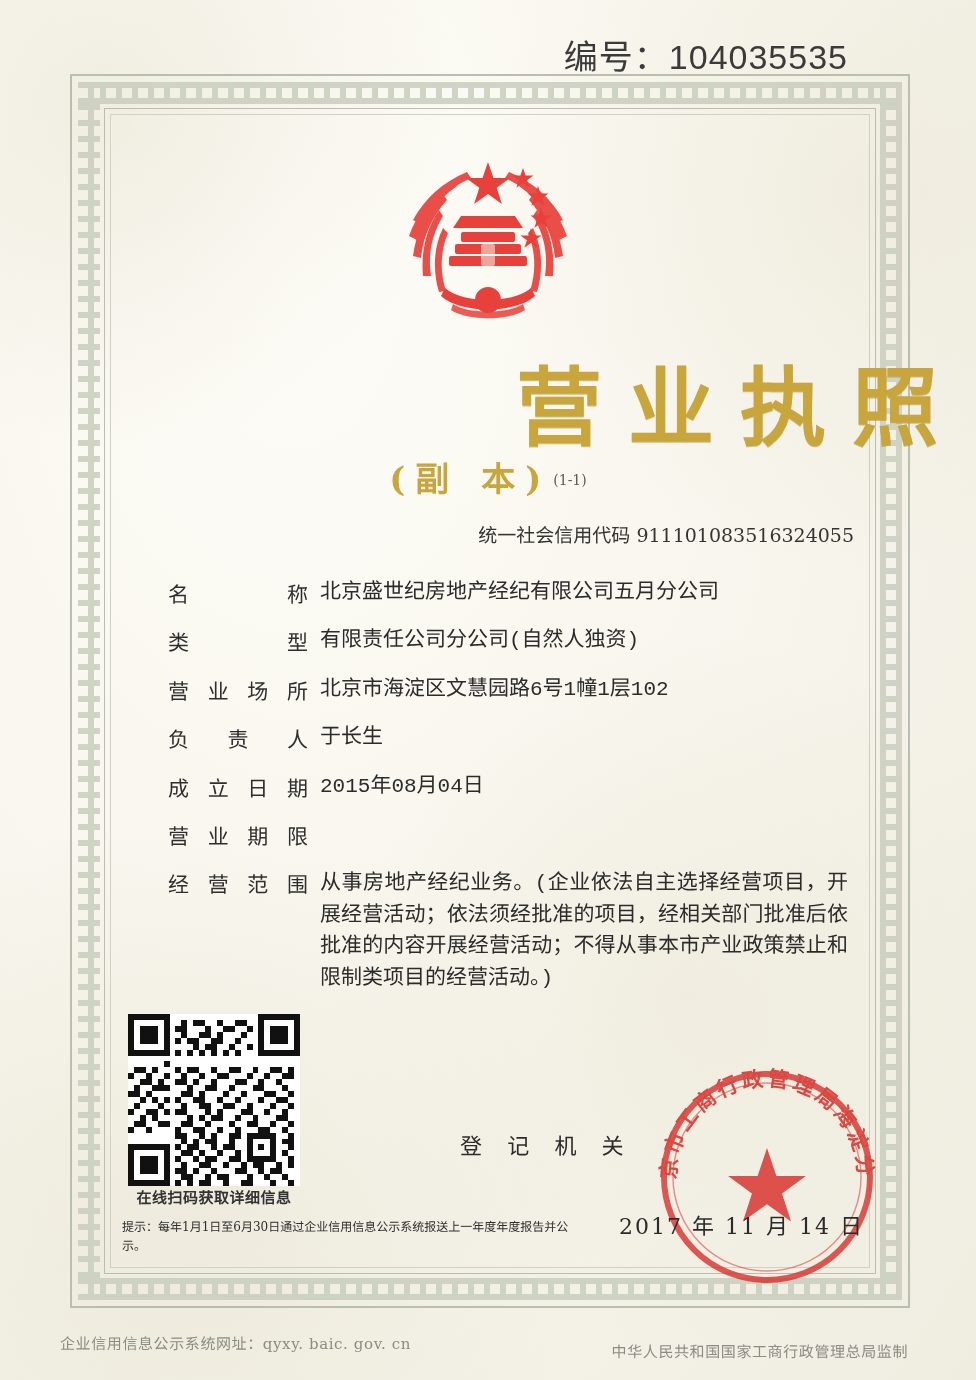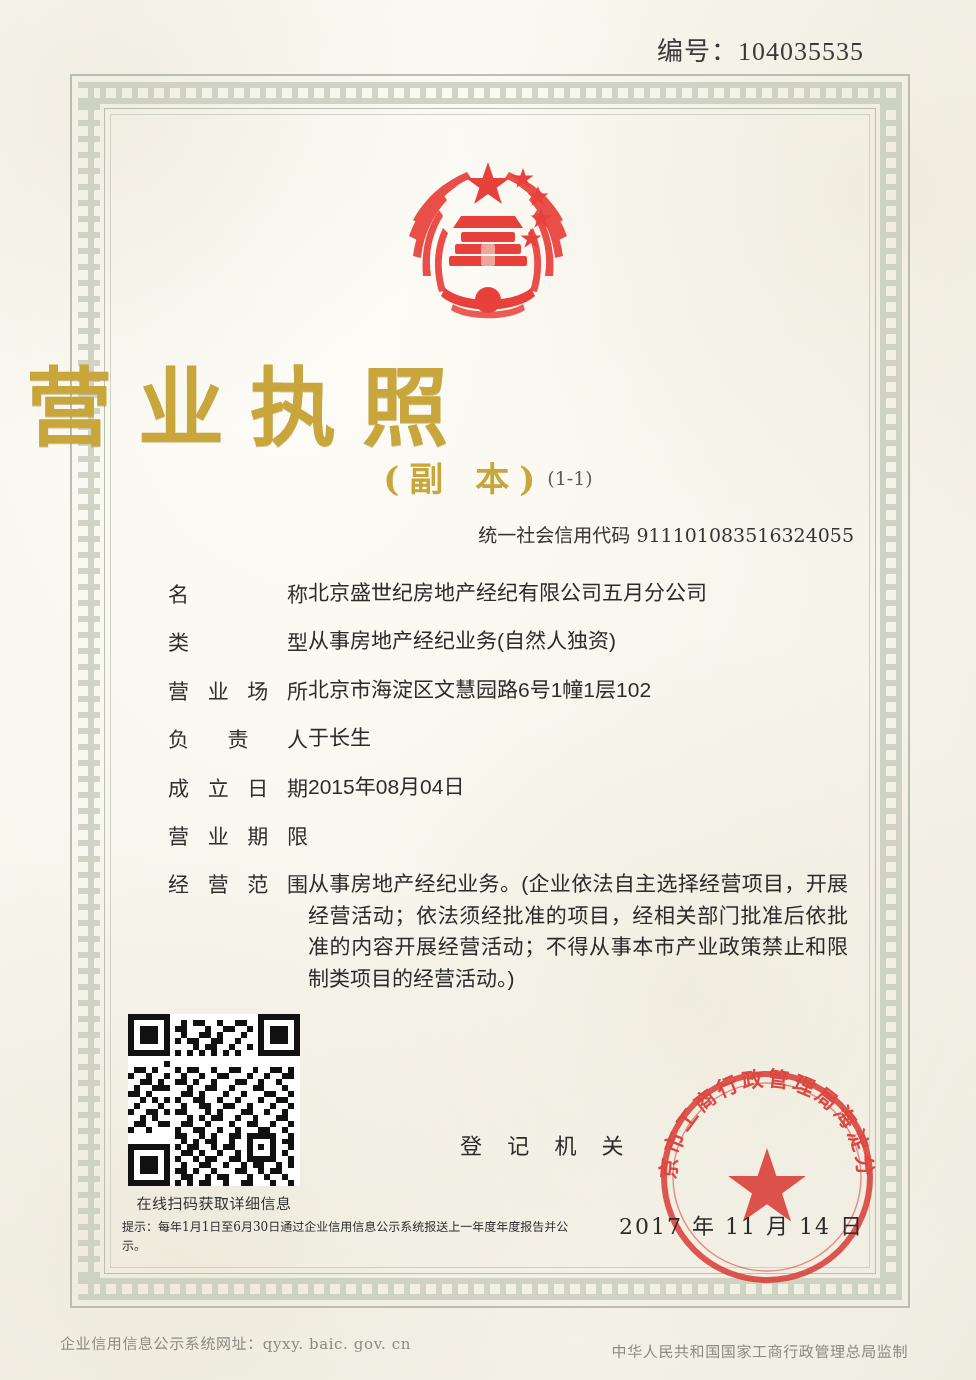--- a/index.html
+++ b/index.html
@@ -33,23 +33,23 @@
       radial-gradient(circle at 88% 14%, rgba(226,219,198,0.30) 0%, rgba(255,255,255,0) 26%),
       radial-gradient(circle at 70% 72%, rgba(228,222,202,0.32) 0%, rgba(255,255,255,0) 30%),
       radial-gradient(circle at 20% 88%, rgba(220,213,190,0.30) 0%, rgba(255,255,255,0) 28%);
     pointer-events: none;
   }
 
   
   .serial {
     position: absolute;
     top: 30px;
-    right: 112px;
-    font-family: Liberation Serif, serif;
-    font-size: 26px;
+    right: 128px;
+    font-family: Liberation Sans, sans-serif;
+    font-size: 34px;
     letter-spacing: 1px;
     color: #3a3a3a;
     white-space: nowrap;
   }
 
   
   .border-outer {
     position: absolute;
     left: 70px;
     top: 74px;
@@ -110,21 +110,21 @@
     width: 210px;
     height: 200px;
   }
 
   
   .title {
     position: absolute;
     left: 0;
     right: 12px;
     top: 338px;
-    text-align: left;
+    text-align: right;
     font-family: "DejaVu Serif", "Liberation Serif", serif;
     font-weight: bold;
     font-size: 86px;
     letter-spacing: 26px;
     text-indent: 26px;
     color: #c8a63c;
     text-shadow: 0 1px 0 rgba(160,125,30,.45);
   }
   .subtitle-wrap {
     position: absolute;
@@ -135,21 +135,21 @@
   }
   .subtitle {
     font-family: "DejaVu Serif", "Liberation Serif", serif;
     font-weight: bold;
     font-size: 34px;
     letter-spacing: 10px;
     color: #c8a63c;
   }
   .subtitle-sup {
     font-family: "DejaVu Serif", "Liberation Serif", serif;
-    font-size: 19px;
+    font-size: 14px;
     color: #5b5b5b;
     vertical-align: super;
     margin-left: 2px;
     letter-spacing: 0;
     text-align: center;
   }
 
   
   .credit-code {
     position: absolute;
@@ -179,25 +179,26 @@
     font-family: "DejaVu Serif", "Liberation Serif", serif;
     font-size: 21px;
     color: #2e2e2e;
     letter-spacing: 0;
     display: flex;
     justify-content: space-between;
   }
   .field-label span { display: inline-block; }
   .field-value {
     flex: 1 1 auto;
-    font-family: Liberation Sans, sans-serif;
+    font-family: Liberation Mono, monospace;
     font-size: 21px;
     color: #2b2b2b;
     line-height: 1.45;
     white-space: pre-wrap;
+    margin-left: 12px;
   }
   .field-value.multiline {
     text-align: justify;
     line-height: 1.5;
   }
 
   
   .qr-block {
     position: absolute;
     left: 124px;
@@ -205,25 +206,25 @@
     width: 180px;
     text-align: center;
   }
   .qr-img {
     width: 172px;
     height: 172px;
     display: block;
     margin: 0 auto;
   }
   .qr-caption {
-    margin-top: 6px;
     font-family: "DejaVu Serif", "Liberation Serif", serif;
     font-size: 15px;
     color: #333;
     letter-spacing: .5px;
+    font-weight: bold;
   }
 
   
   .registry-label {
     position: absolute;
     left: 460px;
     top: 1128px;
     font-family: Liberation Mono, monospace;
     font-size: 22px;
     letter-spacing: 6px;
@@ -352,21 +353,21 @@
         <span>称</span>
       </div>
       <div class="field-value">北京盛世纪房地产经纪有限公司五月分公司</div>
     </div>
 
     <div class="field-row">
       <div class="field-label">
         <span>类</span>
         <span>型</span>
       </div>
-      <div class="field-value">从事房地产经纪业务(自然人独资)</div>
+      <div class="field-value">有限责任公司分公司(自然人独资)</div>
     </div>
 
     <div class="field-row">
       <div class="field-label">
         <span>营</span>
         <span>业</span>
         <span>场</span>
         <span>所</span>
       </div>
       <div class="field-value">北京市海淀区文慧园路6号1幢1层102</div>

